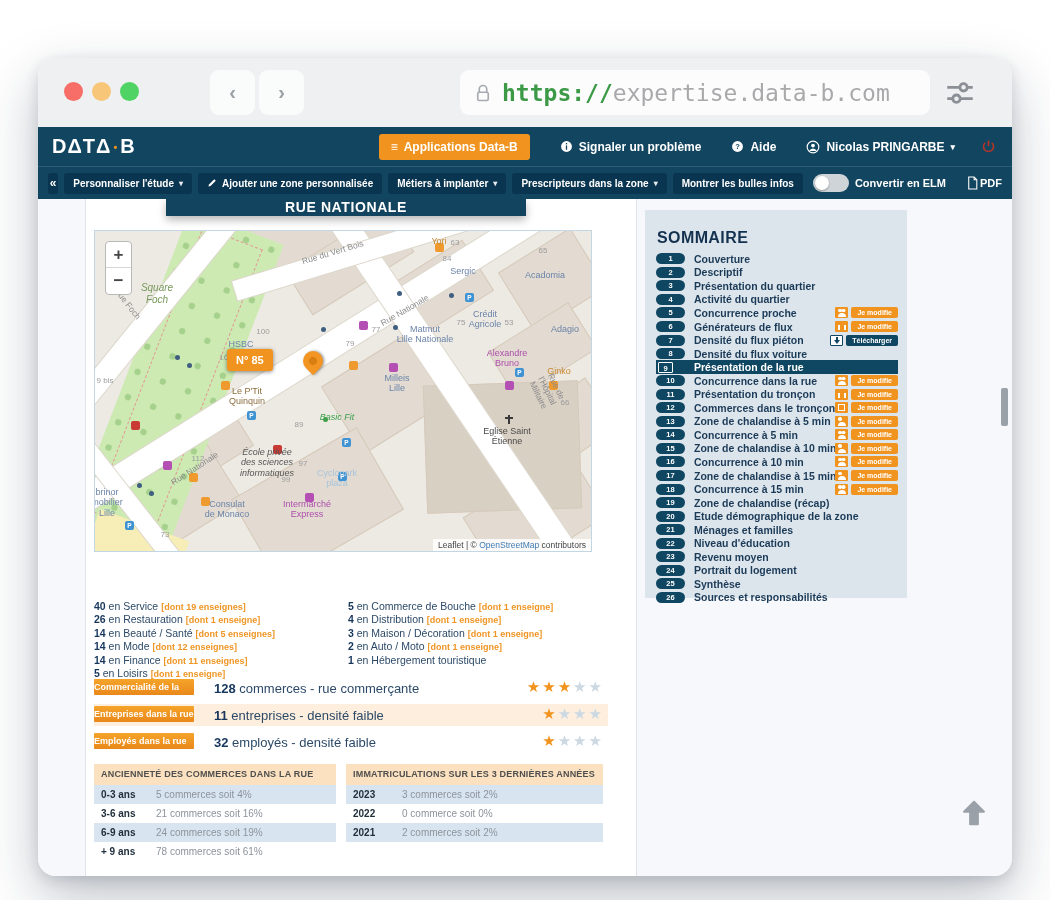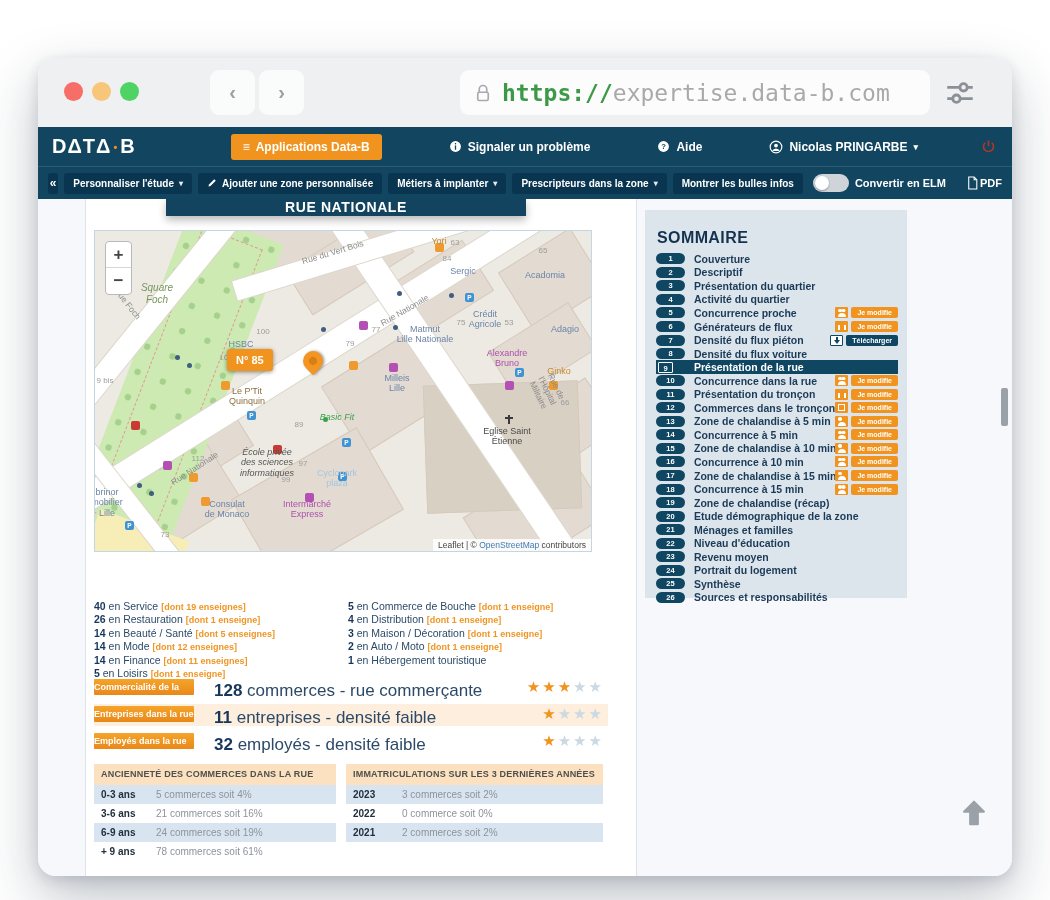--- a/index.html
+++ b/index.html
@@ -17,21 +17,21 @@
     display:flex; align-items:center; justify-content:center; color:#9aa0a6; font-size:20px; font-weight:bold; }
   .navbtn.back{ left:172px; } .navbtn.fwd{ left:221px; }
   .urlbar { position:absolute; left:422px; top:12px; width:470px; height:45px; background:#fcfcfd; border-radius:9px;
     display:flex; align-items:center; padding:0 14px; font-family:"DejaVu Sans Mono", monospace; font-size:23px; }
   .urlbar .scheme{ color:#3c9a47; font-weight:bold; margin-left:10px; }
   .urlbar .host{ color:#a9a9ab; }
   .settings-ic { position:absolute; left:905px; top:18px; width:34px; height:34px; }
 
   
   .navbar { position:absolute; left:0; top:69px; width:974px; height:39px; background:#114560;
-    display:flex; align-items:center; color:#fff;gap:37px; }
+    display:flex; align-items:center; color:#fff; }
   .logo { margin-left:14px; font-size:20px; font-weight:bold; letter-spacing:1px; display:flex; align-items:center; }
   .logo .dot{ color:#f0941f; font-size:11px; margin:0 2px; }
   .nav-spacer{ flex:1; }
   .apps-btn { background:#f0941f; border-radius:3px; height:26px; display:flex; align-items:center; gap:6px;
     padding:0 12px; font-size:12px; font-weight:bold; cursor:pointer; }
   .nav-item { display:flex; align-items:center; gap:6px; font-size:12px; font-weight:bold; margin-left:30px; white-space:nowrap; }
   .nav-item .car{ font-size:9px; }
   .power { margin:0 16px 0 26px; }
 
   
@@ -103,21 +103,21 @@
   .cats.left{ left:8px; } .cats.right{ left:262px; }
   .cats li { font-size:10.5px; color:#2c4a68; line-height:12.4px; white-space:nowrap; }
   .cats li b { color:#16365c; }
   .cats .note { color:#ef9626; font-size:9px; font-weight:bold; }
 
   
   .rating-row { position:absolute; left:8px; width:514px; height:22px; }
   .rating-row.hl { background:#fdeedd; }
   .chip { position:absolute; left:0; top:2px; width:100px; height:16px; background:linear-gradient(#f5a42a,#e9881a);
     color:#fff; font-size:9px; font-weight:bold; line-height:16px; border-radius:1px; }
-  .rating-val { position:absolute; left:120px; top:4px; font-size:17px; color:#2c4a68; }
+  .rating-val { position:absolute; left:120px; top:4px; font-size:13px; color:#2c4a68; }
   .rating-val b { color:#16365c; }
   .stars { position:absolute; right:4px; top:1px; font-size:15px; letter-spacing:2px; }
   .stars .on{ color:#f0941f; } .stars .off{ color:#ccd9e3; }
 
   
   .stable { position:absolute; top:565px; font-size:10px; }
   .stable.t0{ left:8px; width:242px; } .stable.t1{ left:260px; width:257px; }
   .stable .thead { background:#fbe1bf; color:#4f4f4f; font-weight:bold; font-size:9px; height:21px; line-height:21px; padding-left:7px; letter-spacing:.2px; }
   .stable .trow { display:flex; height:19px; line-height:19px; }
   .stable .trow:nth-child(even) { background:#d8e5f1; }

